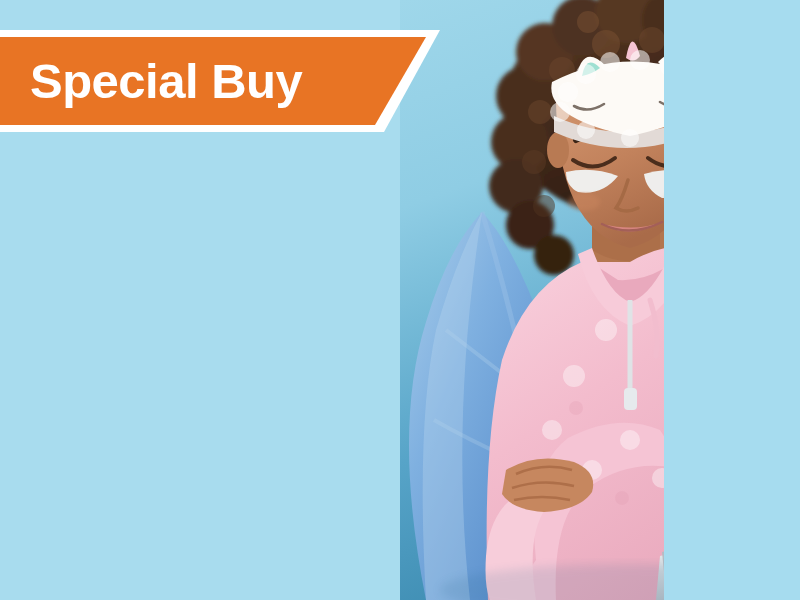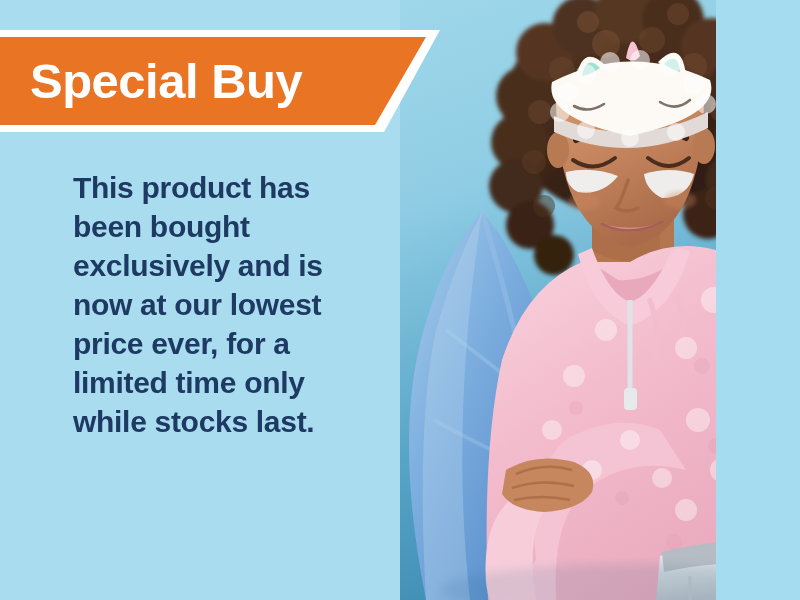--- a/index.html
+++ b/index.html
@@ -1,21 +1,21 @@
 <!DOCTYPE html>
 <html><head>
 <meta charset="utf-8">
 <style>
   html,body{margin:0;padding:0;}
   body{
     width:800px;height:600px;overflow:hidden;
     font-family:"Liberation Sans", sans-serif;
     background:#a6dcef;
   }
-  .canvas{position:relative;width:716px;height:600px;overflow:hidden;}
+  .canvas{position:relative;width:664px;height:600px;overflow:hidden;}
 
   
   .bg-left{position:absolute;left:0;top:0;width:800px;height:600px;background:#a8dcee;}
   .bg-photo{
     position:absolute;left:400px;top:0;width:400px;height:600px;
     background:linear-gradient(160deg,#9fd7ea 0%,#8fcde4 28%,#57a4c8 62%,#2f7fa6 100%);
   }
 
   
   .ribbon-wrap{position:absolute;left:-6px;top:30px;width:446px;height:102px;}
@@ -252,15 +252,14 @@
   </div>
 
   <div class="ribbon-wrap">
     <svg class="ribbon-svg" viewBox="0 0 446 102" xmlns="http://www.w3.org/2000/svg">
       <polygon points="0,0 446,0 390,102 0,102" fill="#ffffff"></polygon>
       <polygon points="0,7 432,7 381,95 0,95" fill="#e87424"></polygon>
     </svg>
   </div>
   <div class="ribbon-label">Special Buy</div>
 
-  <div class="copy">This product has been bought exclusively and is now at our lowest price ever, for a limited time only while stocks last.</div>
 
 </div>
 
 </body></html>

